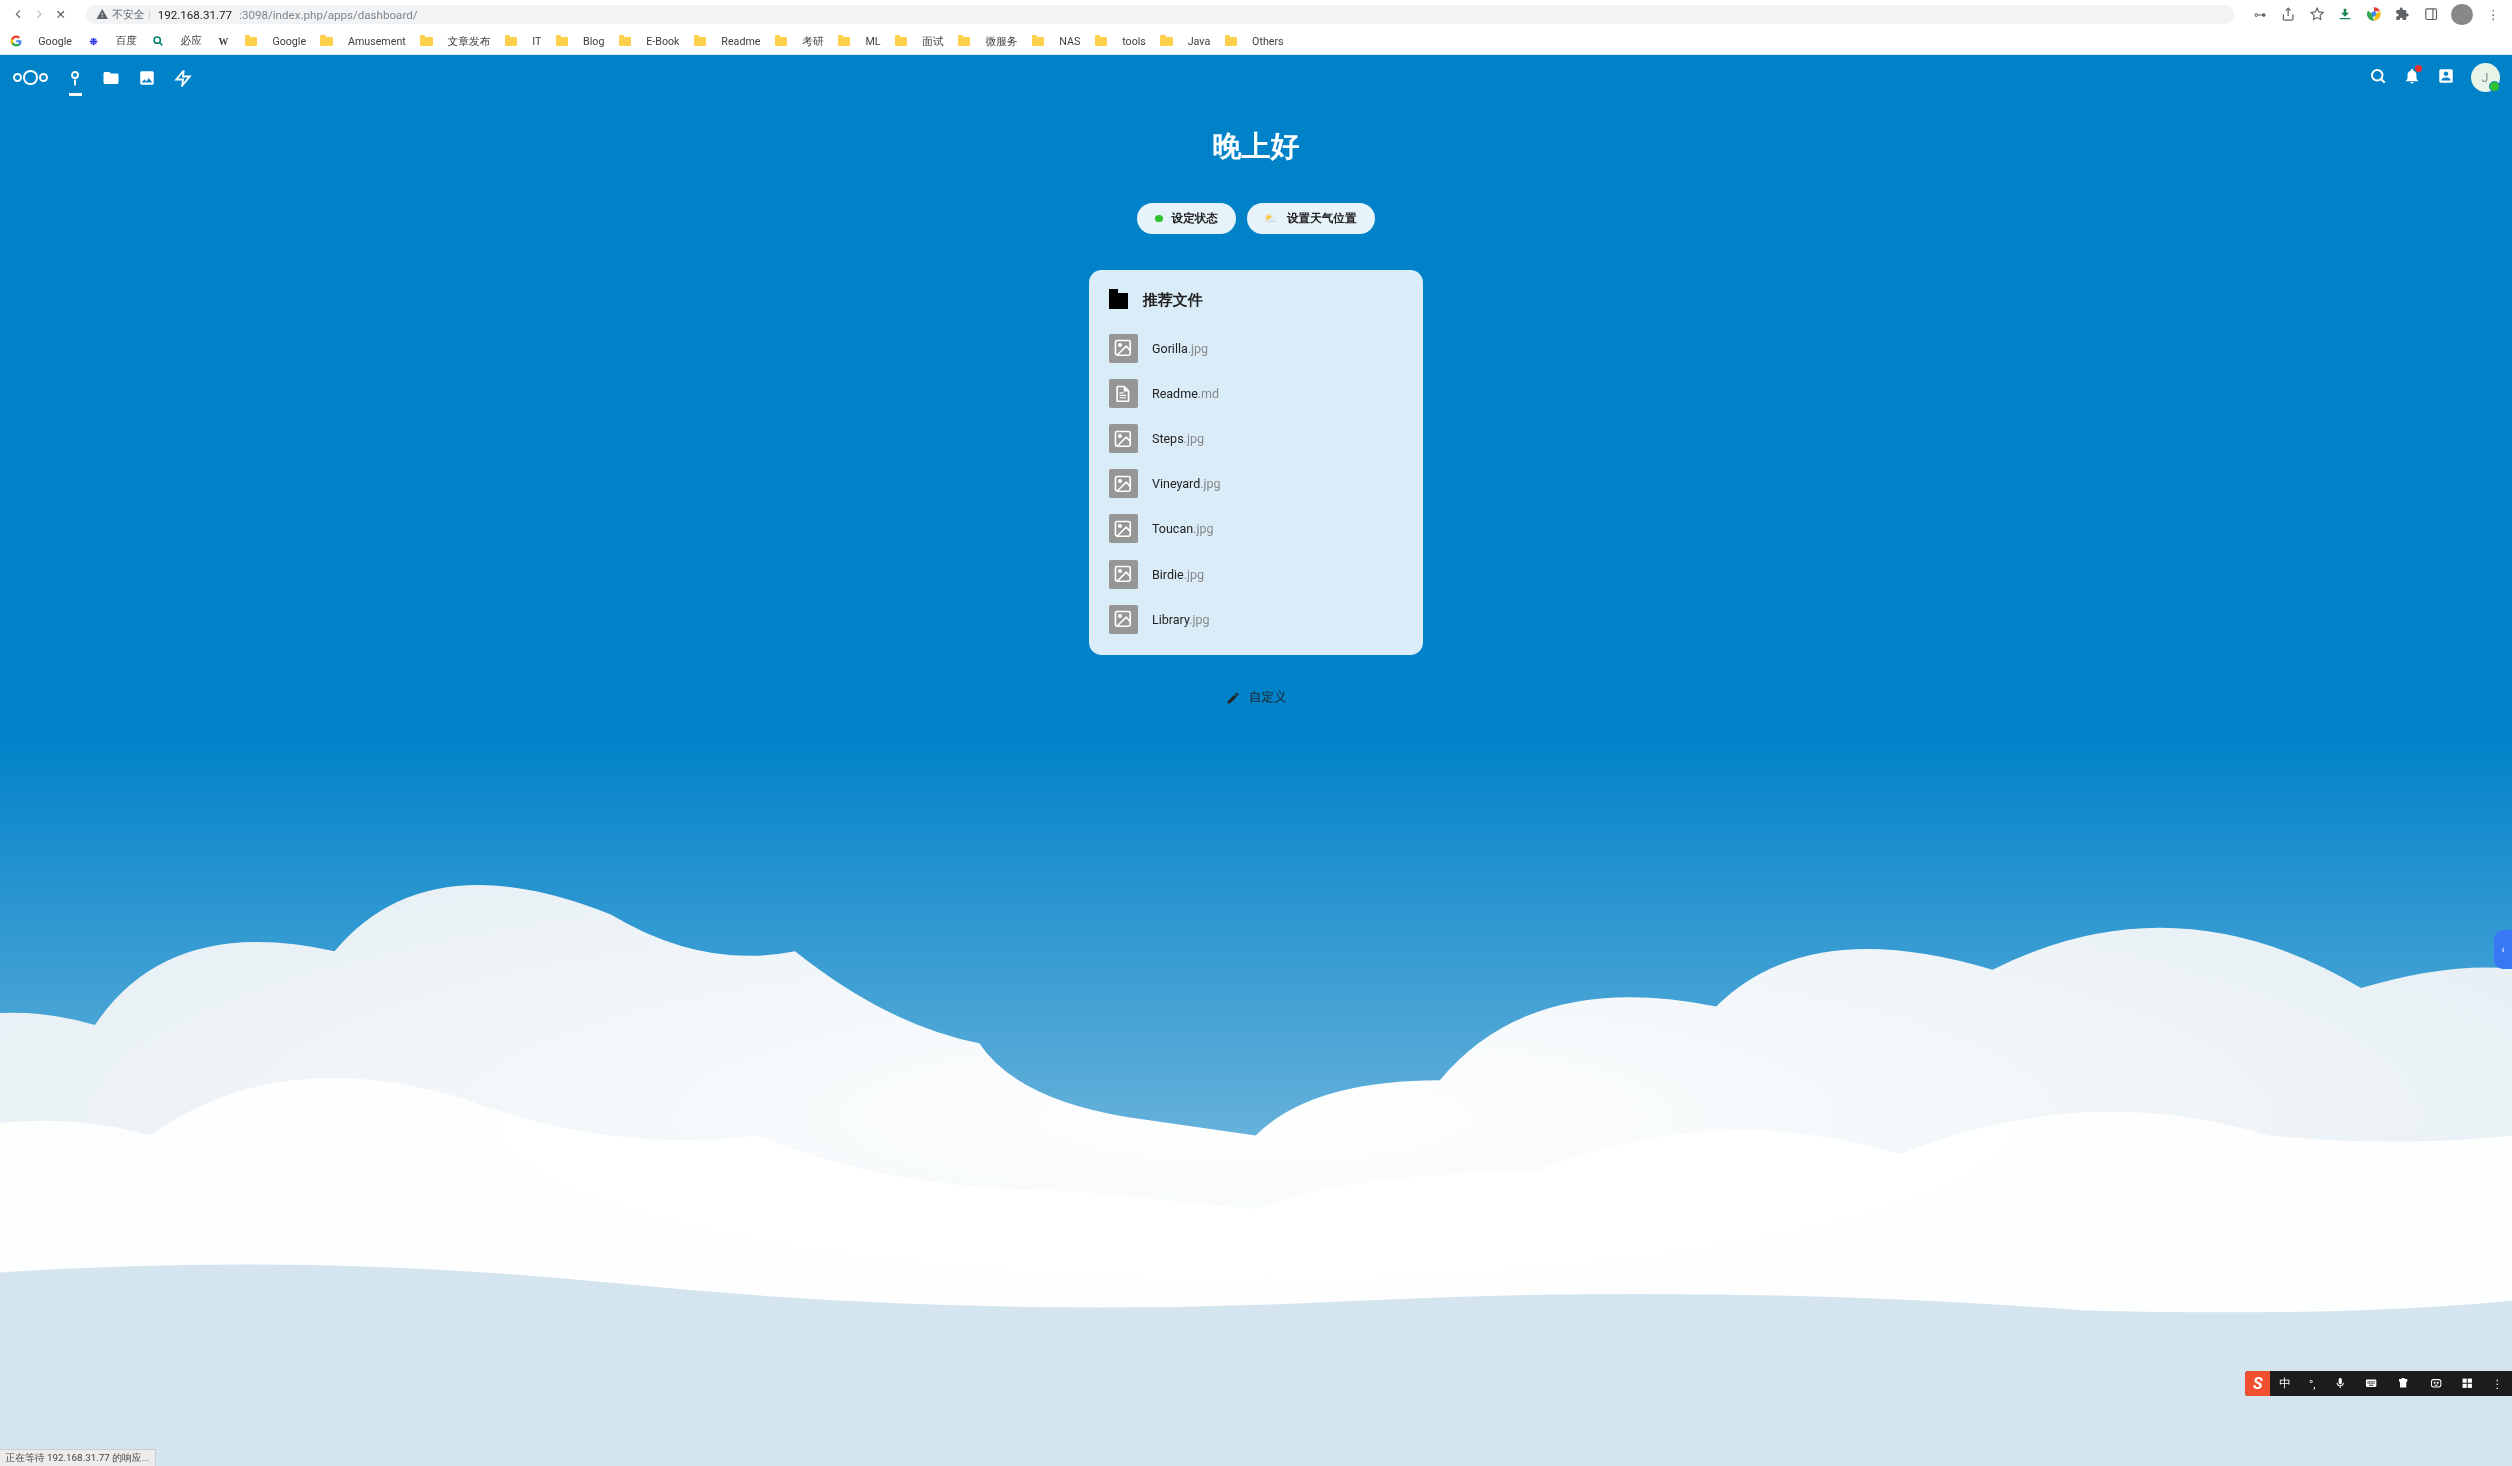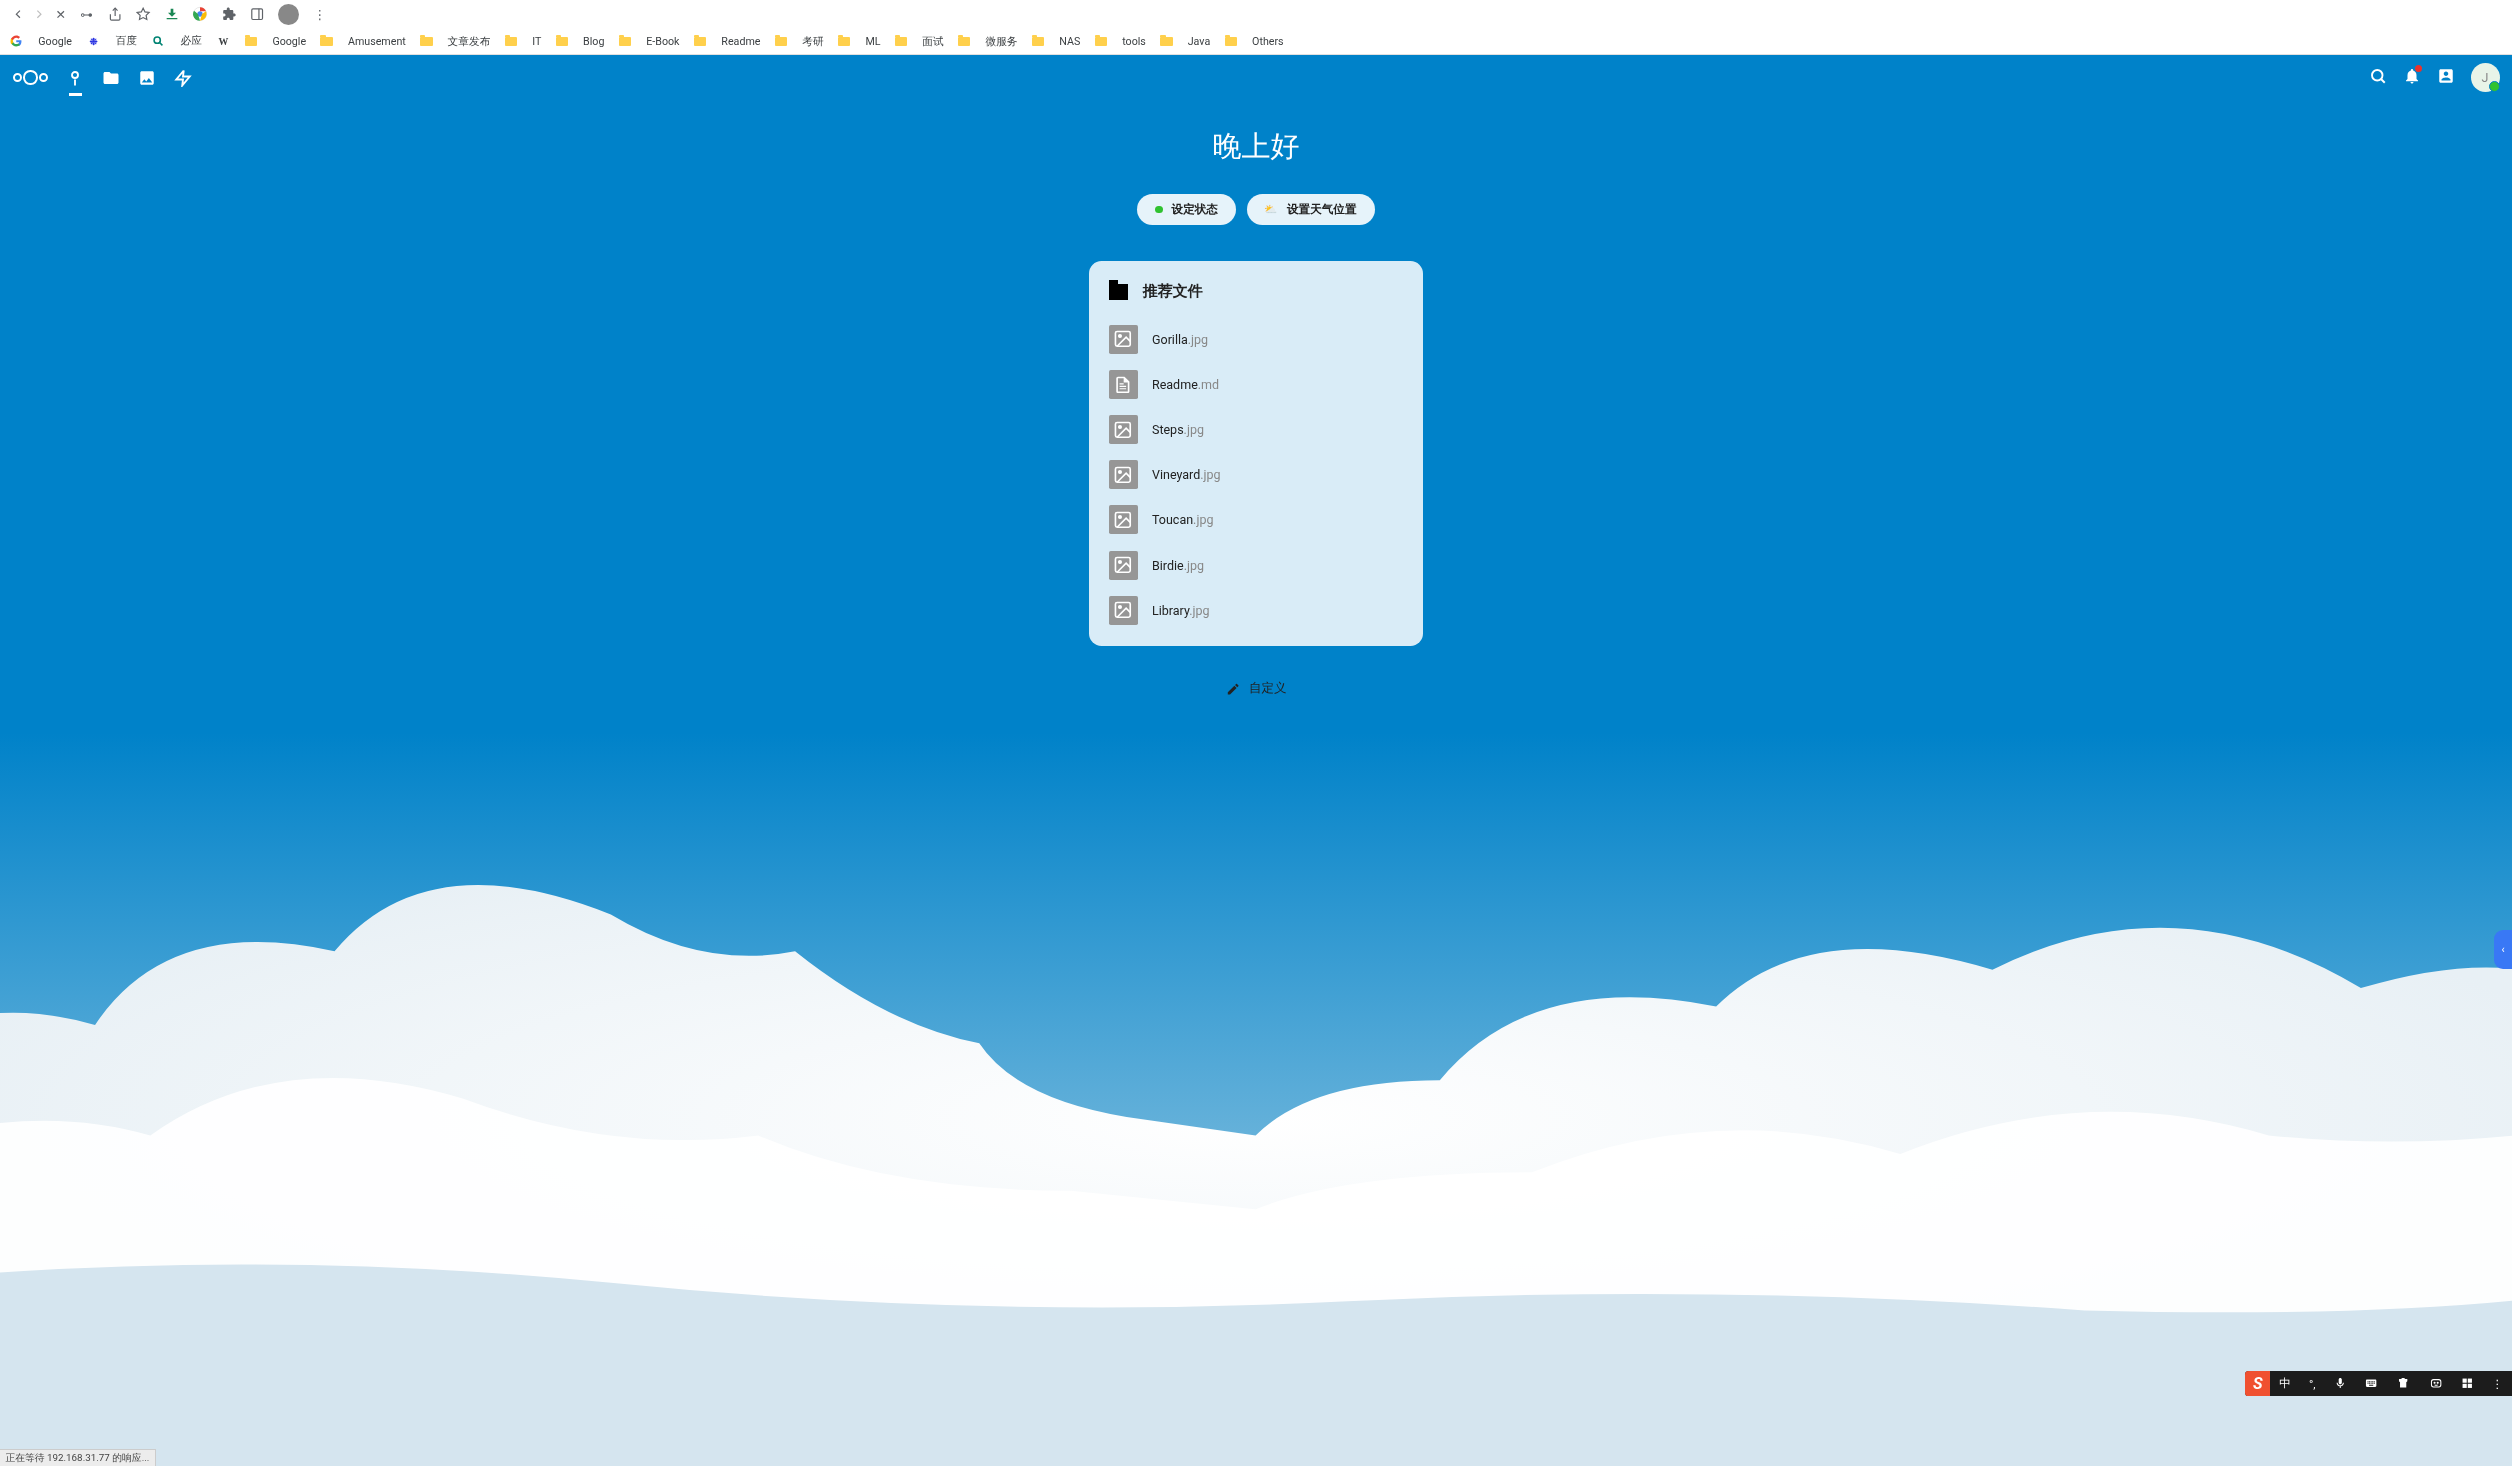--- a/index.html
+++ b/index.html
@@ -255,22 +255,22 @@
       position: relative;
       z-index: 5;
       display: flex;
       flex-direction: column;
       align-items: center;
       padding-top: 27px;
     }
     .greeting {
       color: #fff;
       font-size: 29px;
-      font-weight: 400;
-      margin-bottom: 27px;
+      font-weight: 700;
+      margin-bottom: 36px;
     }
     .status-buttons {
       display: flex;
       gap: 10.7px;
       margin-bottom: 36px;
     }
     .status-btn {
       background: rgba(255,255,255,0.9);
       border: none;
       border-radius: 18px;
@@ -444,20 +444,31 @@
         <svg width="14.3" height="14.3" viewBox="0 0 24 24" fill="none" stroke="currentColor" stroke-width="2">
             <polyline points="15 18 9 12 15 6"></polyline>
           </svg>
       </div>
       <div class="nav-arrow disabled">
         <svg width="14.3" height="14.3" viewBox="0 0 24 24" fill="none" stroke="currentColor" stroke-width="2">
             <polyline points="9 18 15 12 9 6"></polyline>
           </svg>
       </div>
       <div class="nav-arrow stop-icon">✕</div>
+    </div>
+    <div class="url-bar">
+      <div class="url-security">
+        <svg width="12.5" height="12.5" viewBox="0 0 24 24" fill="#5f6368">
+            <path d="M1 21h22L12 2 1 21zm12-3h-2v-2h2v2zm0-4h-2v-4h2v4z"></path>
+          </svg>
+        <span>不安全</span>
+        <span style="color:#ccc;">|</span>
+      </div>
+      <span class="url-text">192.168.31.77</span>
+        <span class="url-text url-path">:3098/index.php/apps/dashboard/</span>
     </div>
     <div class="toolbar-icons">
       <div class="toolbar-icon">⊶</div>
       <div class="toolbar-icon">
         <svg width="14.3" height="14.3" viewBox="0 0 24 24" fill="none" stroke="currentColor" stroke-width="2">
             <path d="M4 12v8a2 2 0 0 0 2 2h12a2 2 0 0 0 2-2v-8"></path>
             <polyline points="16 6 12 2 8 6"></polyline>
             <line x1="12" y1="2" x2="12" y2="15"></line>
           </svg>
       </div>

